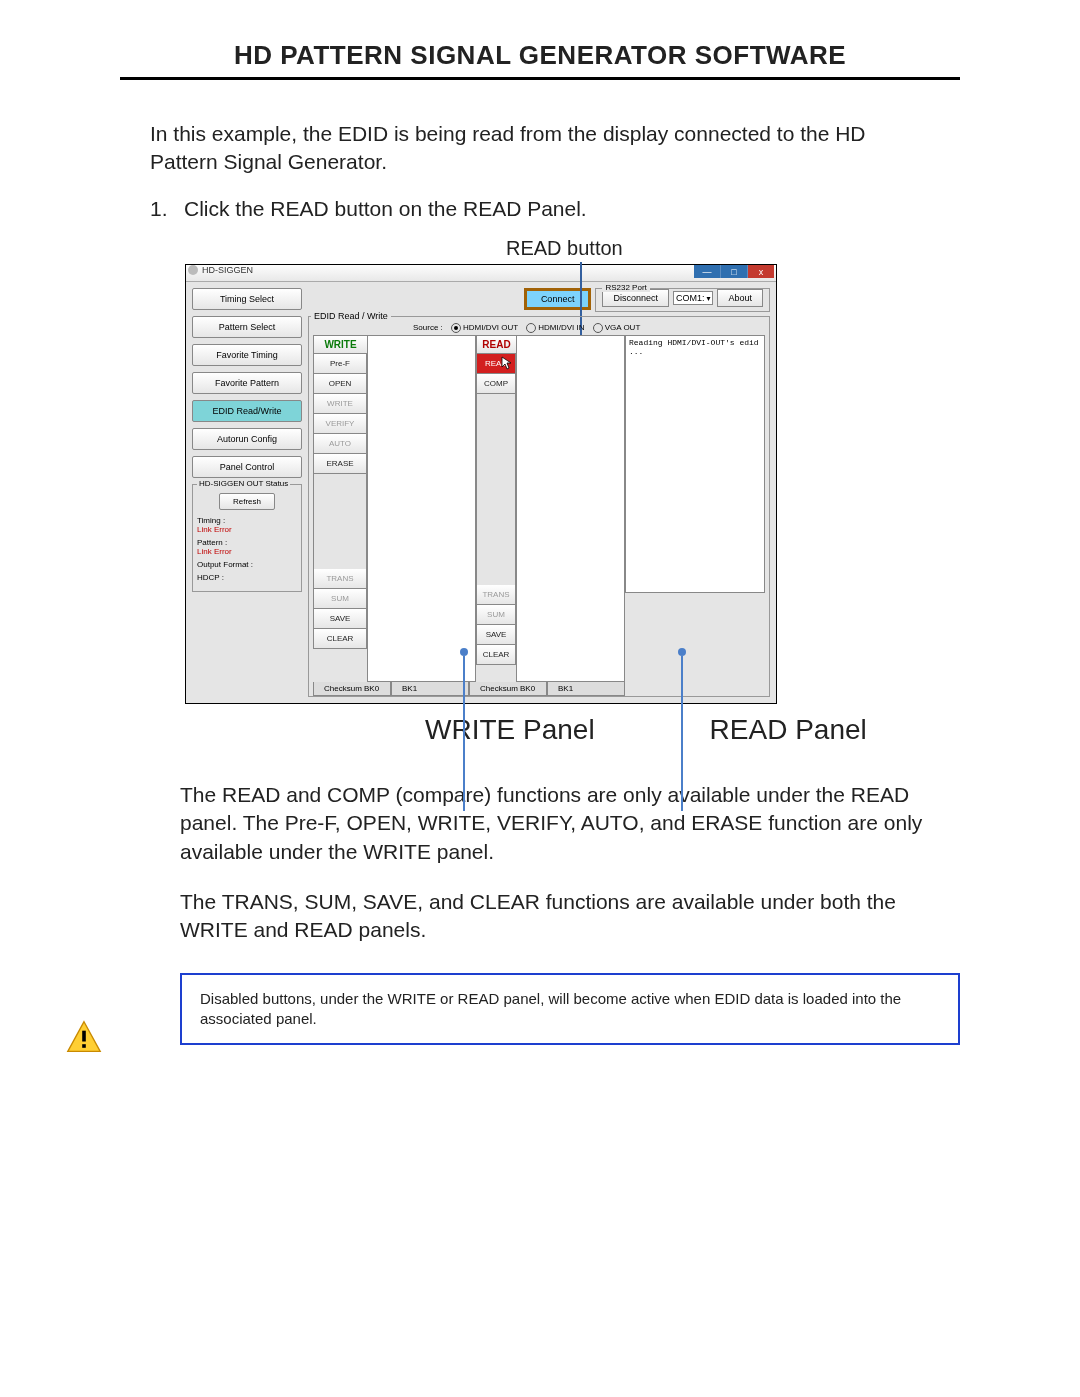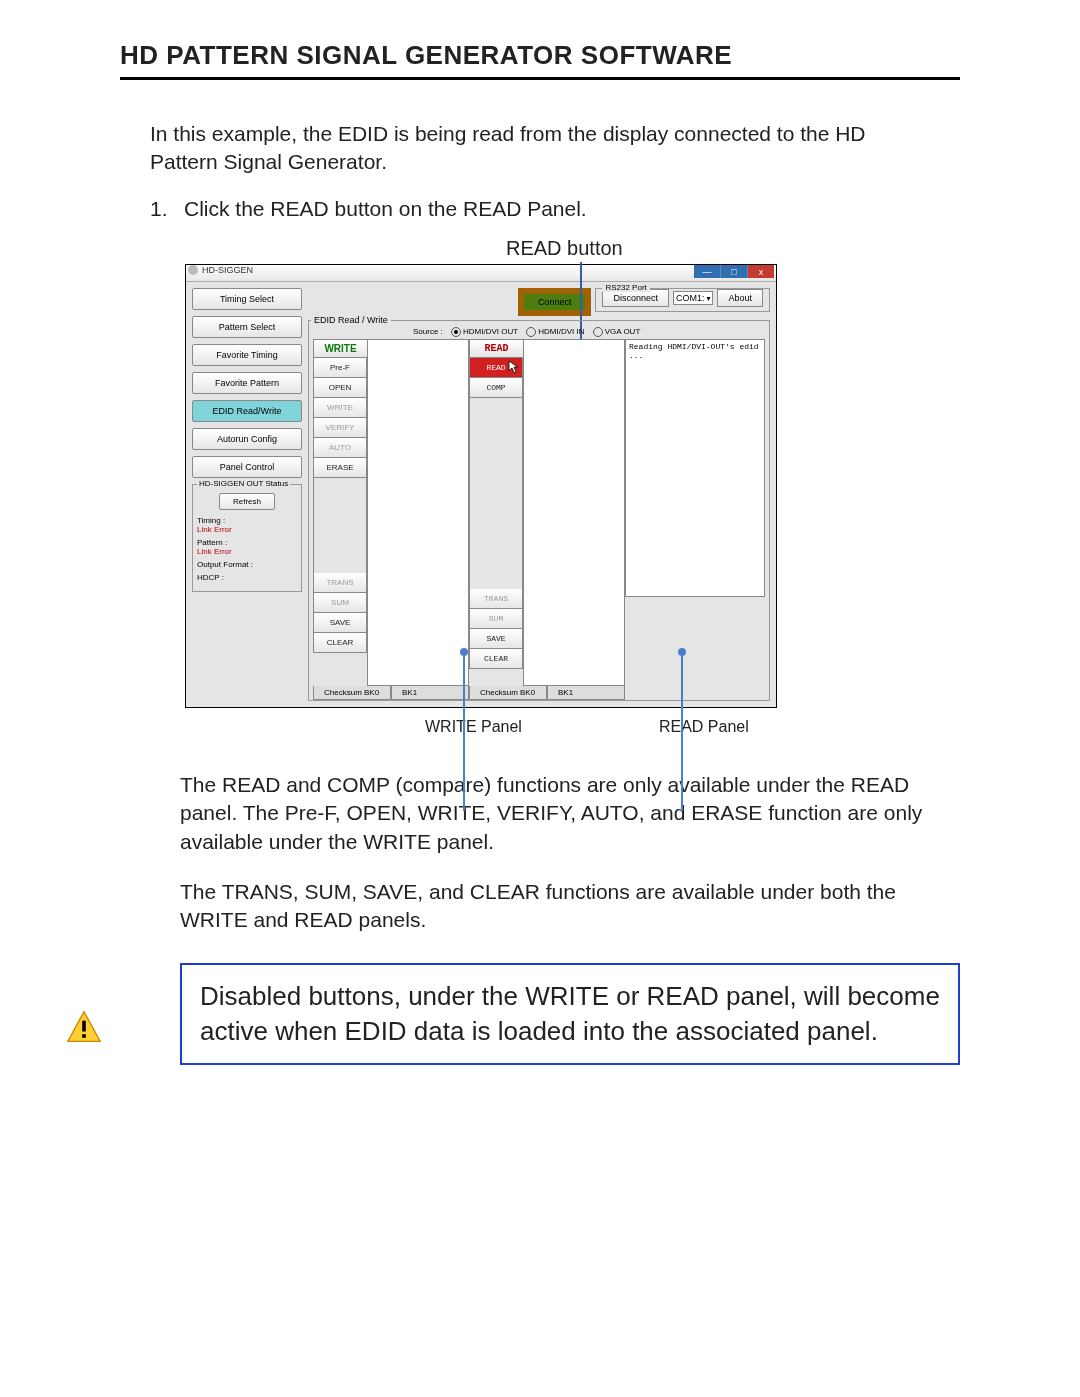--- a/index.html
+++ b/index.html
@@ -11,20 +11,21 @@
   }
   .page {
     width: 1080px;
     height: 1397px;
     position: relative;
     margin: 0 auto;
     box-sizing: border-box;
     padding: 40px 120px 0 120px;
   }
   .page-title {
+    text-align: center;
     font-size: 26px;
     font-weight: bold;
     font-variant: small-caps;
     letter-spacing: 0.5px;
     border-bottom: 3px solid #000;
     padding-bottom: 6px;
     margin: 0 0 40px 0;
   }
   .body-text {
     font-size: 21px;
@@ -38,23 +39,22 @@
     margin: 0 30px 14px 30px;
   }
   .step-num { width: 34px; flex: none; }
   .callout-top {
     font-size: 20px;
     margin-left: 386px;
     margin-bottom: 4px;
   }
   .callout-bottom-row {
     display: flex;
-    font-size: 16px;
+    font-size: 28px;
     margin-top: 10px;
-    gap: 22px;
   }
   .callout-bottom-row .wp { margin-left: 305px; }
   .callout-bottom-row .rp { margin-left: 115px; }
 
   
   .shot-wrap {
     margin: 0 30px;
     position: relative;
   }
   .shot {
@@ -130,21 +130,21 @@
     display:flex; align-items:flex-start; gap:4px; margin-bottom:4px;
   }
   .port-group{
     border:1px solid #999; padding:0 6px 4px 6px; font-size:8px; position:relative; flex:1;
     display:flex; align-items:center; gap:4px;
   }
   .port-group .pg-title{
     position:absolute; top:-6px; left:6px; background:#e5e5e5; padding:0 3px;
   }
   .btn-connect{
-    background:#4d7c0f; border:6px solid #a16207; color:#000; padding:3px 14px; font-size:9px;
+    background:#7dd3fc; border:3px solid #a16207; color:#000; padding:3px 14px; font-size:9px;
     margin-left:auto;
   }
   .btn-grey{
     background:linear-gradient(#fff,#e6e6e6); border:1px solid #888; padding:3px 10px; font-size:9px;
   }
   .combo{
     border:1px solid #888; background:#fff; font-size:9px; padding:1px 2px; display:flex; align-items:center; gap:2px;
   }
   .combo .tri{font-size:8px;}
 
@@ -155,21 +155,21 @@
     position:absolute; top:-6px; left:2px; background:#e5e5e5; padding:0 3px; font-size:9px;text-align:right;
   }
   .src-row{font-size:8px; margin:2px 0 2px 100px;}
   .radio{display:inline-block; width:8px;height:8px;border:1px solid #555;border-radius:50%;margin:0 2px 0 6px;vertical-align:middle;}
   .radio.sel::after{content:"";display:block;width:4px;height:4px;background:#000;border-radius:50%;margin:2px;}
 
   .panels-row{display:flex; gap:0;}
   .panel-col{display:flex; flex-direction:column;}
   .panel-col.wbtns{width:54px;}
   .panel-col.wbody{flex:1;}
-  .panel-col.rbtns{width:54px;font-family:Liberation Mono, monospace;}
+  .panel-col.rbtns{width:40px;}
   .panel-col.rbody{flex:1;}
   .panel-head{
     font-weight:bold; text-align:center; font-size:10px; padding:3px 0; border:1px solid #888;
     background:linear-gradient(#fff,#e6e6e6);
   }
   .panel-head.write{color:#0a7a0a; border-right:none;}
   .panel-head.read{color:#b00000;}
   .panel-body{
     border:1px solid #888; border-top:none; background:#fff; height:240px;
   }
@@ -192,21 +192,21 @@
     box-sizing:border-box; white-space:pre-wrap;
   }
   .line-v-blue{position:absolute; width:2px; background:#4b7fc9;}
   .dot{position:absolute;width:8px;height:8px;border-radius:50%;background:#4b7fc9;}
 
   .para-block{margin:35px 30px 0 60px; font-size:21px; line-height:1.35;}
 
   .warn-box{
     display:flex; align-items:flex-start; gap:18px;
     border:2px solid #1d3fcf; padding:14px 18px; margin:28px 0 0 60px;
-    font-size:26px; line-height:1.35;
+    font-size:15px; line-height:1.35;
   }
   .warn-icon{width:36px;height:36px;flex:none;margin-left:-64px;margin-top:4px;}
 
   .page-num{
     position:absolute; bottom:28px; left:0; width:100%; text-align:center;
     font-weight:bold; font-size:22px;
   }
 </style>
 </head>
 <body>

